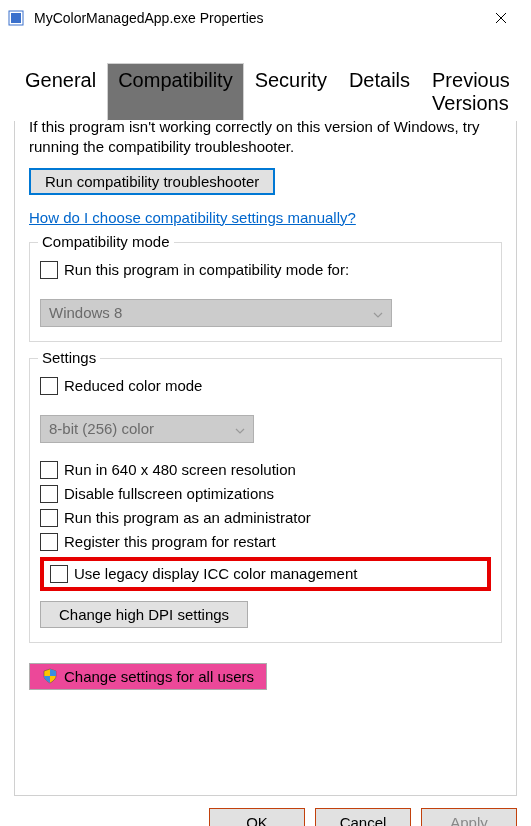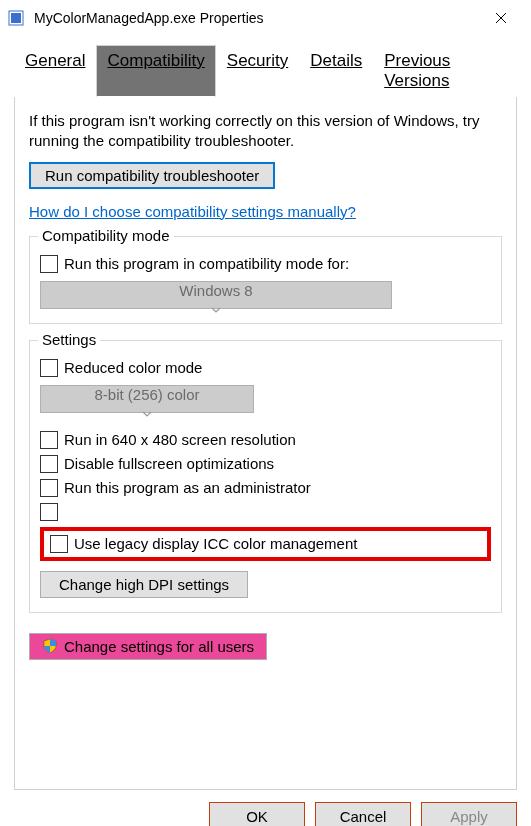--- a/index.html
+++ b/index.html
@@ -40,29 +40,28 @@
   .tabs-container {
     padding: 8px 14px 0 14px;
   }
   .tabs {
     display: flex;
     border-bottom: 1px solid #d0d0d0;
     position: relative;
   }
   .tab {
     padding: 5px 10px 6px 10px;
-    font-size: 17px;
+    font-size: 20px;
     color: #000;
     cursor: pointer;
     border: 1px solid transparent;
     border-bottom: none;
     background: #fff;
     position: relative;
-    top: 1px;
-    text-decoration: underline;
+    top: 19px;
   }
   .tab.active {
     border: 1px solid #d0d0d0;
     border-bottom: 1px solid #fff;
     background: #737373;
     z-index: 2;
   }
   .tab-panel {
     border: 1px solid #d0d0d0;
     border-top: none;
@@ -118,33 +117,32 @@
     border: 1px solid #333;
     margin-right: 6px;
     cursor: pointer;
     background: #fff;
     flex-shrink: 0;
   }
   .checklabel {
     font-size: 15px;
   }
   .select-box {
-    margin-top: 8px;
+    margin-top: 20px;
     width: 232px;
     height: 28px;
     background: #ccc;
     border: 1px solid #b0b0b0;
     display: flex;
     align-items: center;
     padding: 0 8px;
     color: #6b6b6b;
     font-size: 15px;
     cursor: default;
     justify-content: space-between;
-    flex-direction: column;
   }
   .select-narrow {
     width: 214px;
   }
   .chevron {
     color: #888;
   }
   .highlight-box {
     border: 4px solid #e60000;
     padding: 4px 6px;
@@ -272,20 +270,21 @@
     <div class="checkrow">
       <div class="checkbox"></div>
       <span class="checklabel">Disable fullscreen optimizations</span>
     </div>
     <div class="checkrow">
       <div class="checkbox"></div>
       <span class="checklabel">Run this program as an administrator</span>
     </div>
     <div class="checkrow">
       <div class="checkbox"></div>
+      <span class="checklabel">Register this program for restart</span>
     </div>
 
     <div class="highlight-box">
       <div class="checkbox"></div>
       <span class="checklabel">Use legacy display ICC color management</span>
     </div>
 
     <div class="grey-btn">Change high DPI settings</div>
   </div>
 

